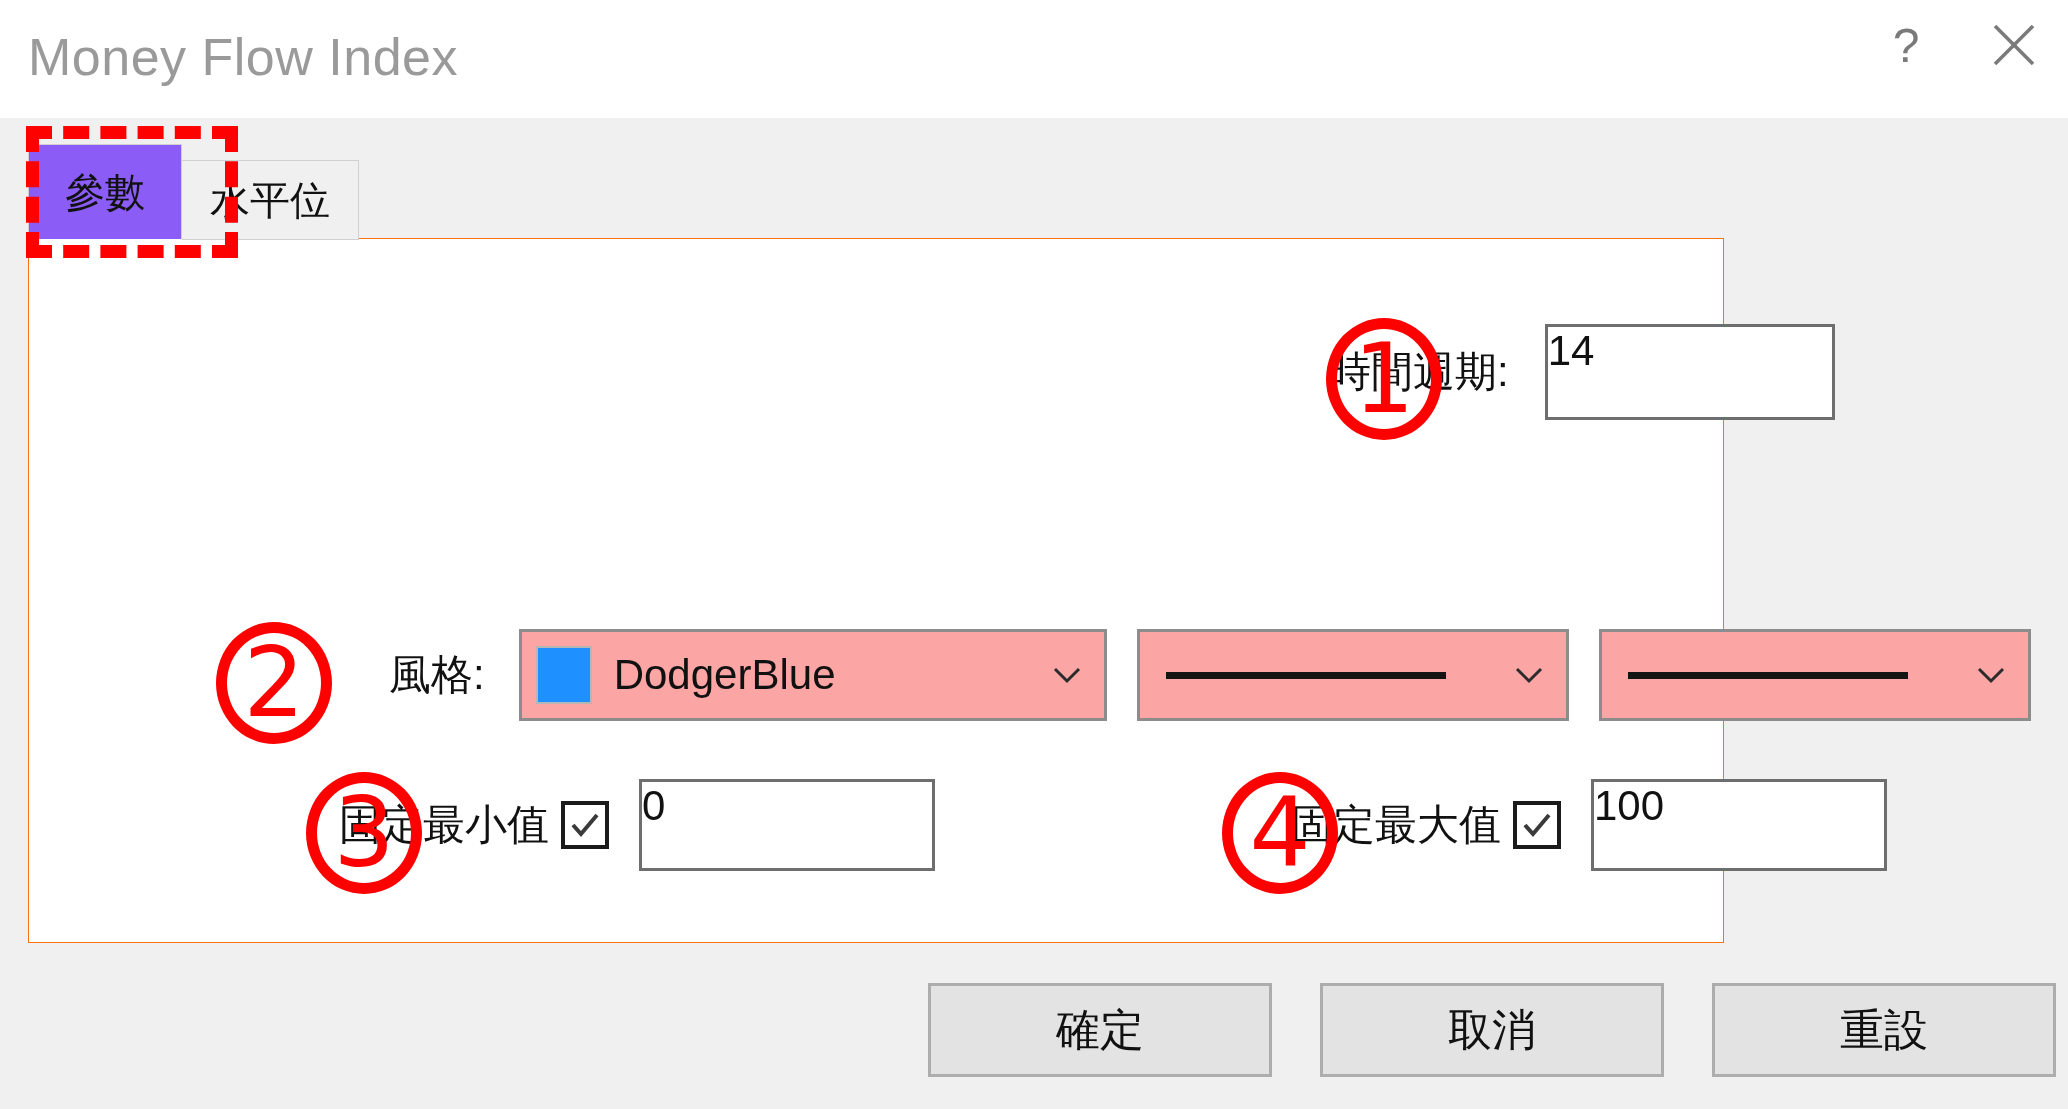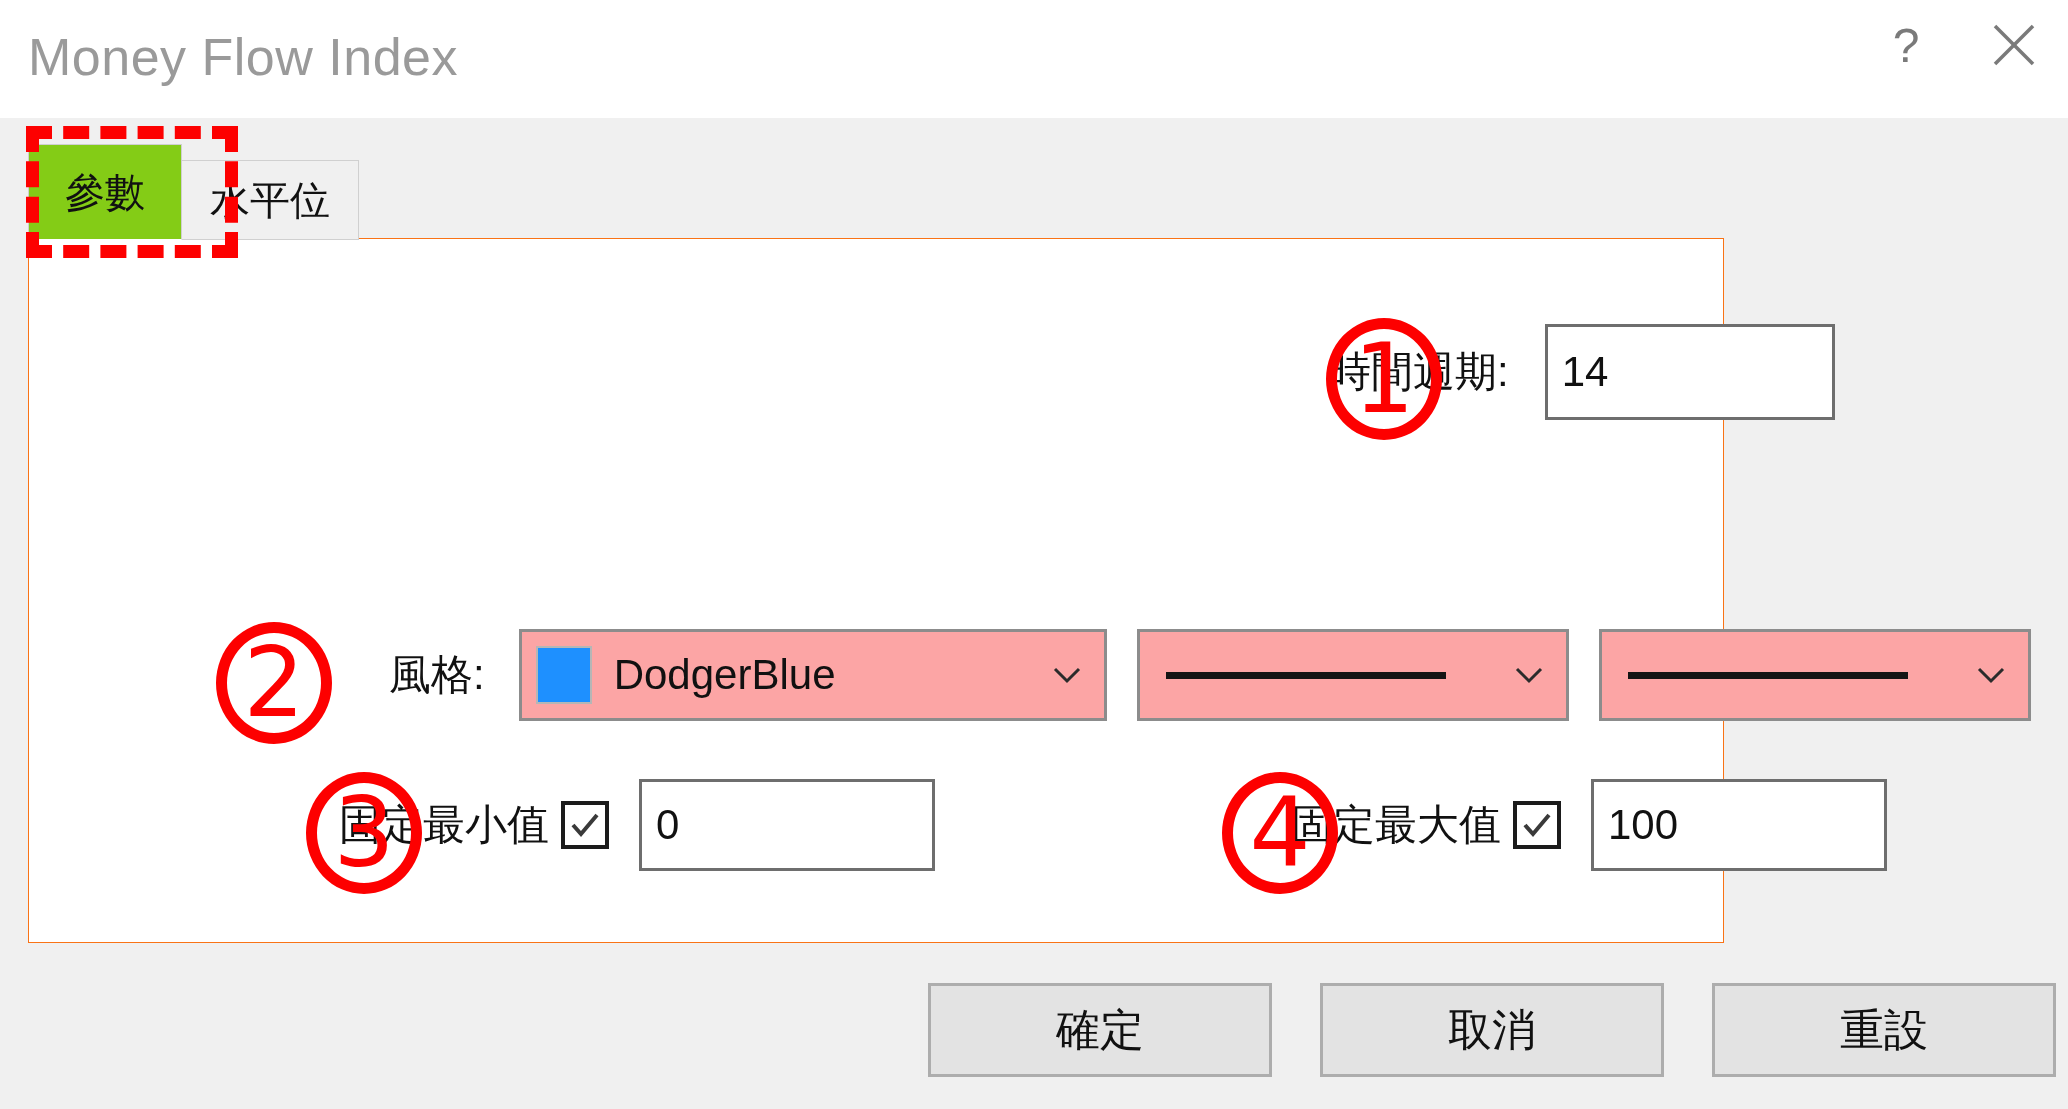--- a/index.html
+++ b/index.html
@@ -76,21 +76,21 @@
     font-size: 40px;
     color: #111;
     display: flex;
     align-items: center;
     justify-content: center;
     height: 80px;
     padding: 0 28px;
     position: relative;
   }
   .tab.active {
-    background: #84cc16;
+    background: #8b5cf6;
     border: 1px solid #cfcfcf;
     border-bottom: 1px solid #ffffff;
     height: 96px;
     margin-top: -16px;
     padding: 0 36px;
     z-index: 6;
   }
 
   
   .tab-annotation {
@@ -131,22 +131,21 @@
     color: #111;
     white-space: nowrap;
   }
   .textbox {
     box-sizing: border-box;
     background: #ffffff;
     border: 3px solid #6e6e6e;
     font-size: 42px;
     color: #111;
     display: flex;
-    align-items: center;
-    padding-left: 14px;
+    align-items: flex-start;
   }
   .textbox.period {
     width: 290px;
     height: 96px;
     margin-left: 36px;
   }
 
   .row-style {
     position: absolute;
     left: 360px;

